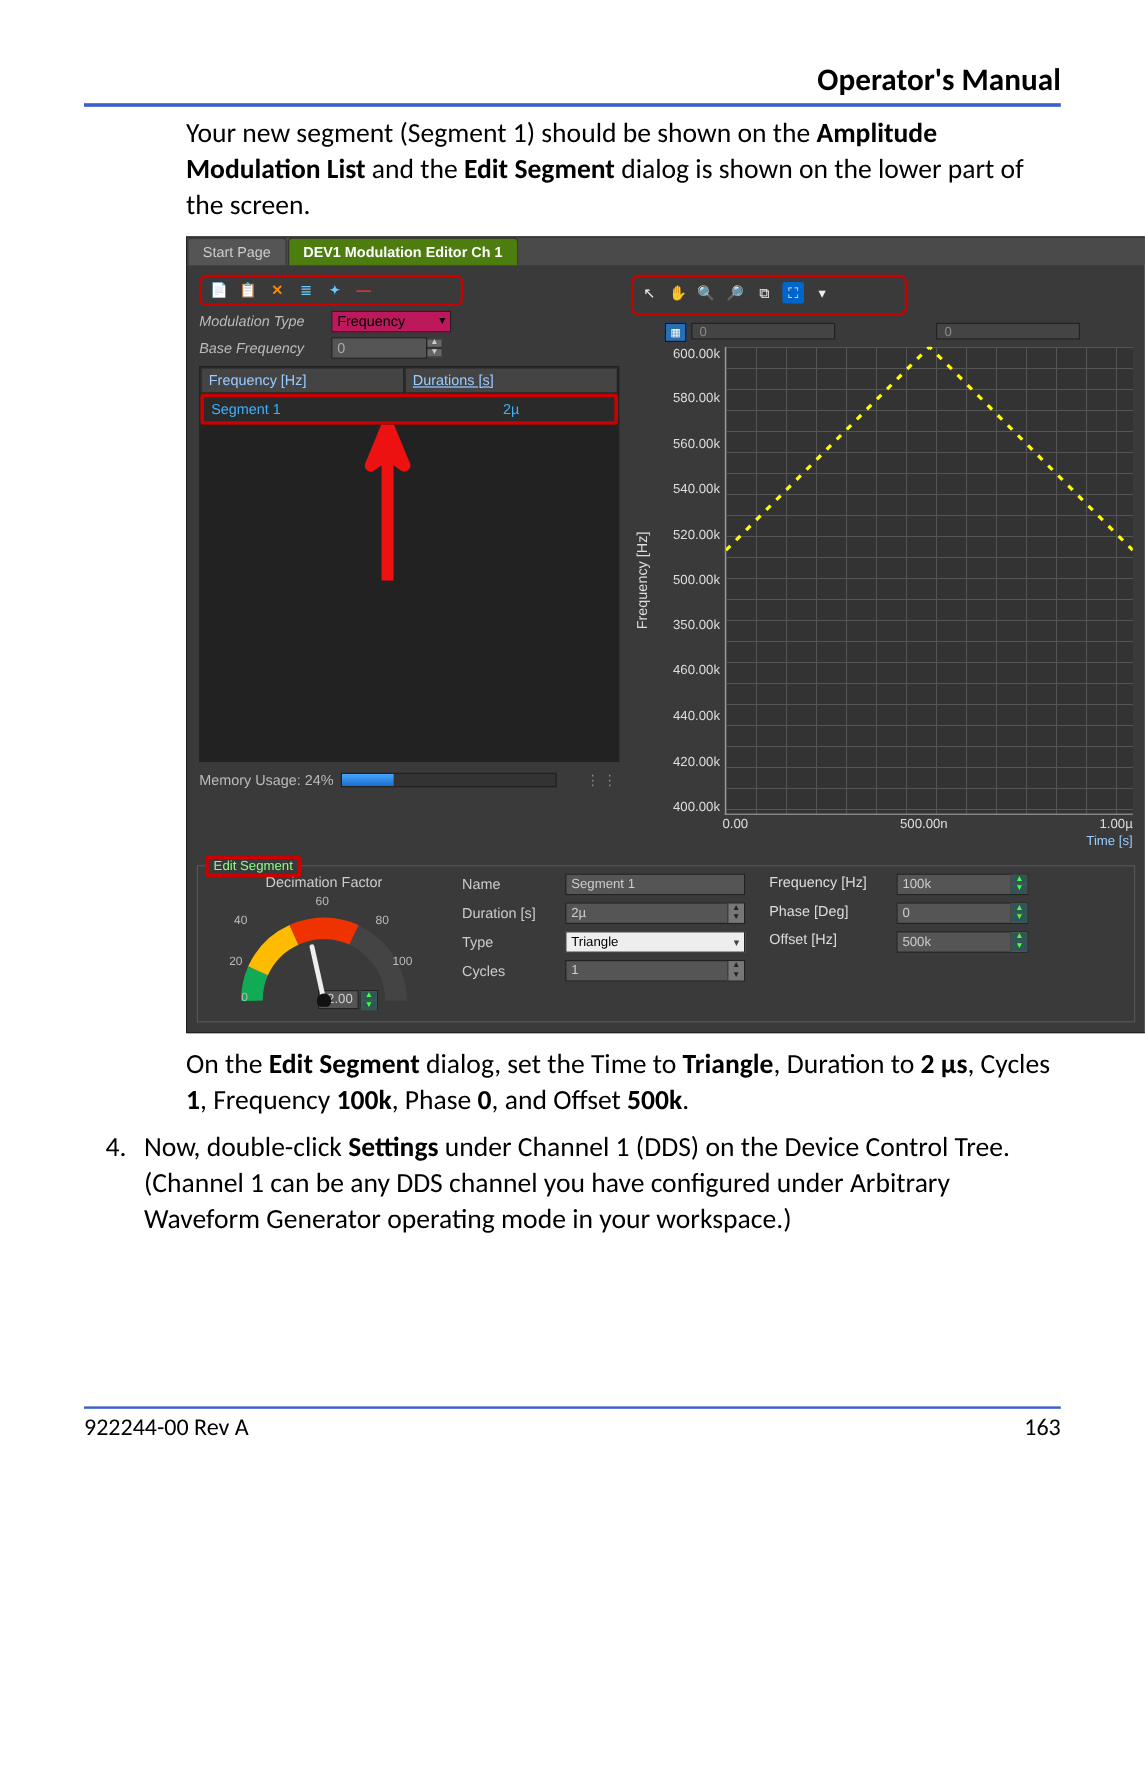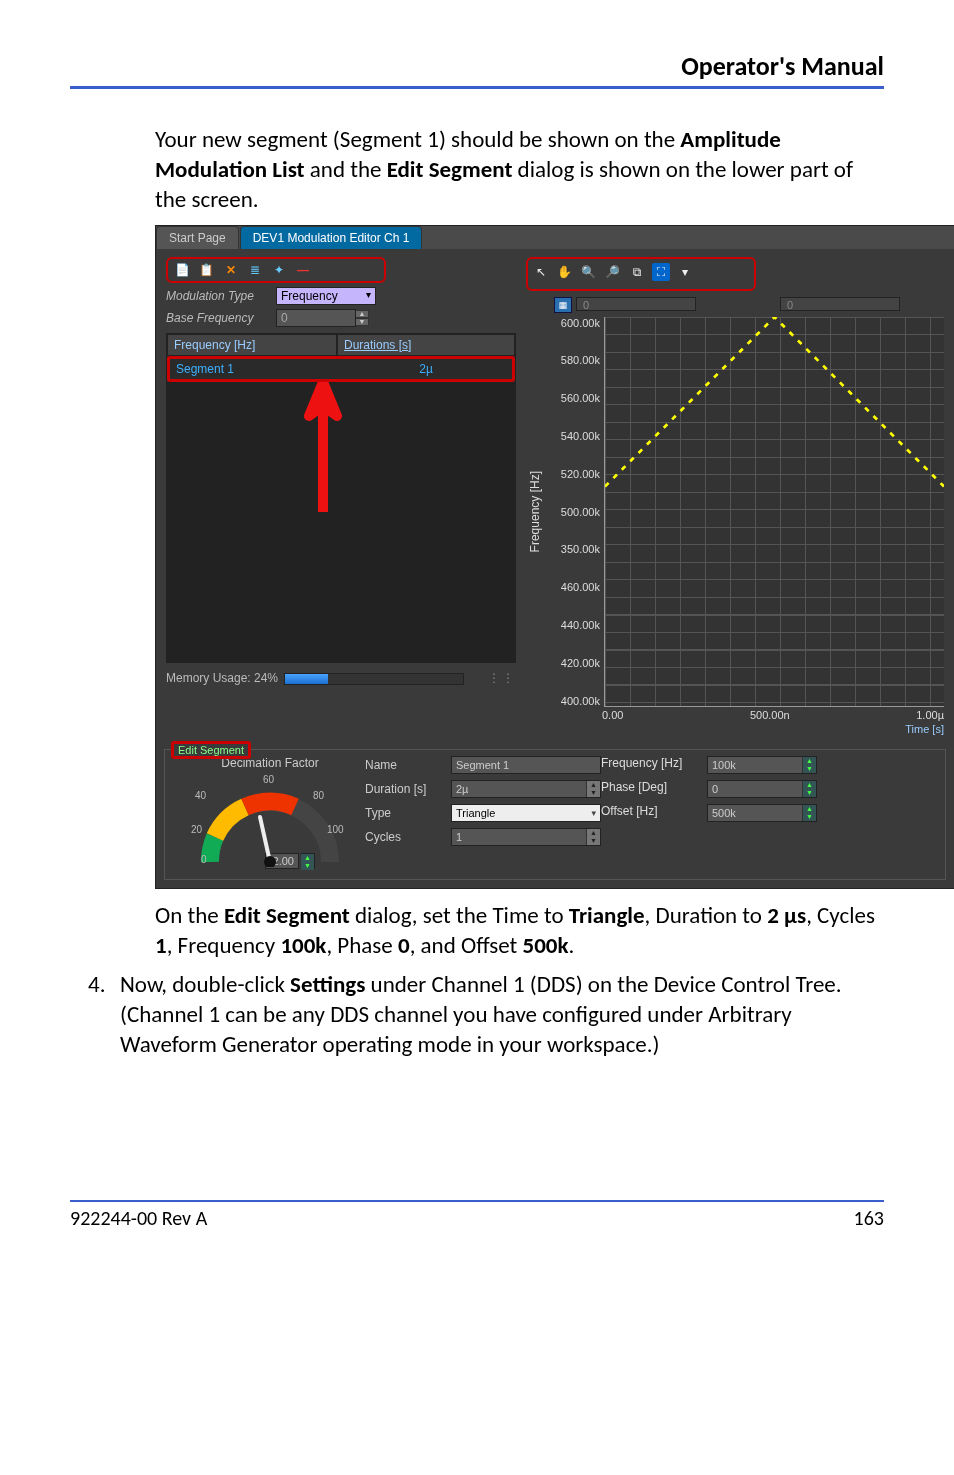--- a/index.html
+++ b/index.html
@@ -12,21 +12,21 @@
   }
   .page {
     padding: 50px 70px 40px 70px;
   }
   .header {
     text-align: right;
     font-weight: bold;
     font-size: 26px;
     padding-bottom: 4px;
     border-bottom: 3px solid #3a5fcd;
-    margin-bottom: 36px;
+    margin-bottom: 8px;
   }
   .body-text {
     font-size: 23px;
     line-height: 1.3;
     margin-left: 85px;
     margin-bottom: 10px;
   }
   .list-row { display: flex; margin-top: 8px; }
   .list-num { width: 50px; font-size: 23px; padding-left: 18px; }
   .list-body { flex: 1; font-size: 23px; line-height: 1.3; }
@@ -47,33 +47,33 @@
   .tab {
     padding: 4px 12px;
     background: #555;
     border: 1px solid #333;
     border-bottom: none;
     border-radius: 4px 4px 0 0;
     margin-right: 1px;
     font-size: 12px;
     color: #ccc;
   }
-  .tab.active { background: #0369a1; color: #fff; }
+  .tab.active { background: #4d7c0f; color: #fff; font-weight: bold; }
   .shot-body { display: flex; }
   .left-pane { width: 370px; padding: 8px 10px; }
   .right-pane { flex: 1; padding: 8px 10px 8px 0; }
 
   .toolbar { display: flex; gap: 6px; padding: 4px 2px 10px 2px; align-items: center; }
   .toolbar.red-border { border: 2px solid #c00; border-radius: 6px; padding: 2px 6px; width: 220px; }
   .ticon { width: 18px; height: 18px; display: flex; align-items: center; justify-content: center; color: #ddd; }
 
   .form-row { display: flex; align-items: center; margin: 4px 0; font-size: 12px; }
   .form-label { width: 110px; color: #bbb; font-style: italic; }
   .dropdown {
-    background: #c4b5fd; color: #000; border: 1px solid #222;
+    background: #be185d; color: #000; border: 1px solid #222;
     padding: 1px 18px 1px 4px; font-size: 12px; position: relative;
     min-width: 100px; display: inline-block;
   }
   .dropdown::after { content: "▾"; position: absolute; right: 4px; top: 1px; font-size: 10px; color: #000; }
   .num-input {
     background: #555; color: #aaa; border: 1px solid #222;
     padding: 1px 16px 1px 4px; font-size: 12px; position: relative;
     min-width: 80px; display: inline-block;
   }
   .spinner { display: inline-flex; flex-direction: column; margin-left: -1px; }
@@ -89,21 +89,21 @@
   .seg-row { display: flex; border: 3px solid #c00; border-radius: 3px; }
   .seg-row div { padding: 3px 6px; }
   .seg-row .c1 { width: 170px; color: #3cb0ff; }
   .seg-row .c2 { flex: 1; color: #3cb0ff; text-align: center; }
   .seg-empty { height: 280px; background: #222; position: relative; }
   .red-arrow {
     position: absolute; left: 136px; top: 0;
   }
   .red-arrow svg { display: block; }
 
-  .mem-row { display: flex; align-items: flex-end; margin-top: 8px; font-size: 12px; color: #bbb; }
+  .mem-row { display: flex; align-items: center; margin-top: 8px; font-size: 12px; color: #bbb; }
   .mem-bar { width: 180px; height: 12px; background: #333; border: 1px solid #222; margin-left: 6px; position: relative; }
   .mem-fill { position: absolute; left: 0; top: 0; bottom: 0; width: 24%; background: linear-gradient(#4aa3ff,#1a6fd0); }
   .grip { margin-left: auto; color: #888; font-size: 12px; letter-spacing: 2px; }
 
   
   .right-toolbar { display: flex; gap: 6px; padding: 4px 4px 8px 4px; align-items: center; border: 2px solid #c00; border-radius: 6px; width: 230px; }
   .right-toolbar .ticon { color: #eee; }
   .range-row { display: flex; gap: 4px; margin: 6px 0 4px 28px; }
   .range-box { background: #444; border: 1px solid #222; color: #888; padding: 1px 6px; font-size: 11px; width: 120px; height: 14px; }
   .range-ico { width: 18px; height: 16px; background: #2a6fb0; border: 1px solid #114; display: flex; align-items: center; justify-content: center; font-size: 9px; color: #fff; }
@@ -123,21 +123,21 @@
   
   .edit-seg {
     border: 1px solid #555; margin: 6px 8px 8px 8px; padding: 6px 10px 10px 10px;
     position: relative;
   }
   .edit-seg-title {
     position: absolute; top: -9px; left: 6px; background: #3a3a3a;
     font-size: 11px; color: #8f8; padding: 0 4px;
     border: 3px solid #c00; border-radius: 3px;
   }
-  .edit-row { display: flex; }
+  .edit-row { display: flex; gap: 20px; }
   .gauge-box { width: 190px; }
   .gauge-label { text-align: center; font-size: 12px; color: #ccc; margin-bottom: 2px; }
   .gauge { position: relative; width: 170px; height: 95px; margin: 0 auto; }
   .gauge svg { display: block; }
   .gauge .tick-lbl { position: absolute; font-size: 10px; color: #bbb; }
   .gauge-val { display: flex; justify-content: center; align-items: center; gap: 2px; margin-top: -14px; margin-left: 40px; }
   .gauge-val .box { background: #555; border: 1px solid #222; color: #ccc; font-size: 11px; padding: 1px 4px; width: 34px; text-align: right; }
 
   .mid-col { display: grid; grid-template-columns: 80px 150px; gap: 6px 6px; align-content: start; }
   .mid-col .lbl { font-size: 12px; color: #ccc; align-self: center; }

